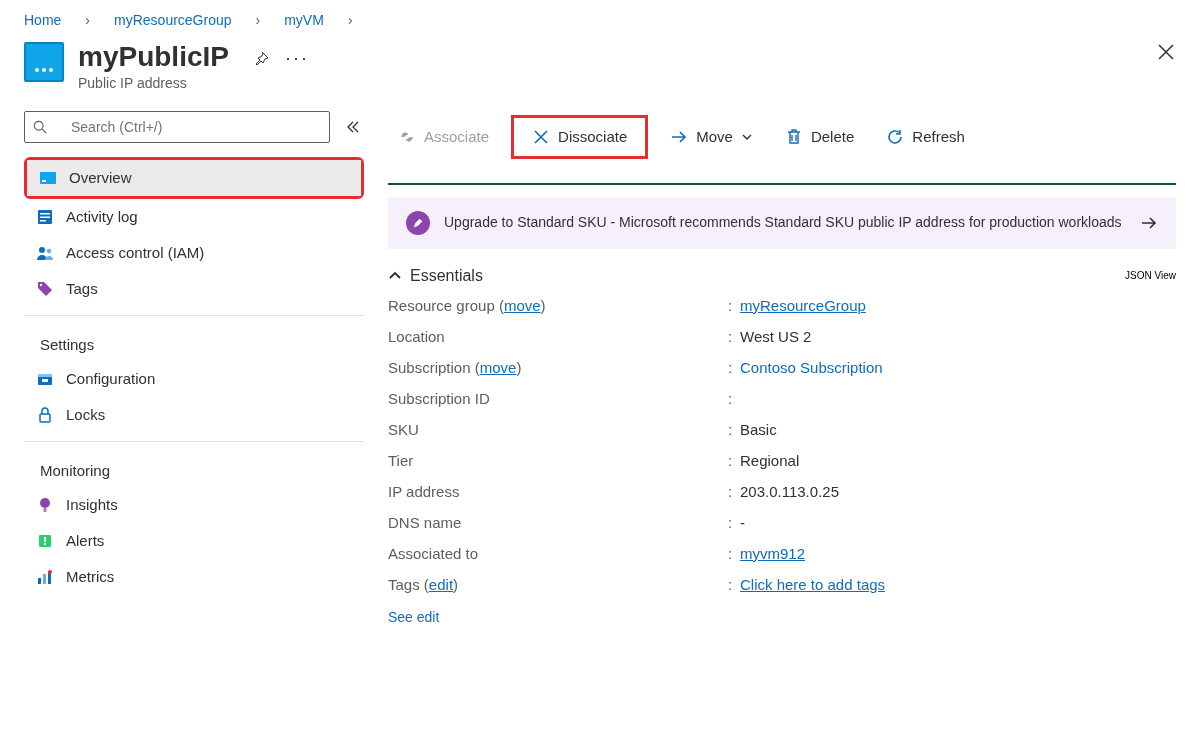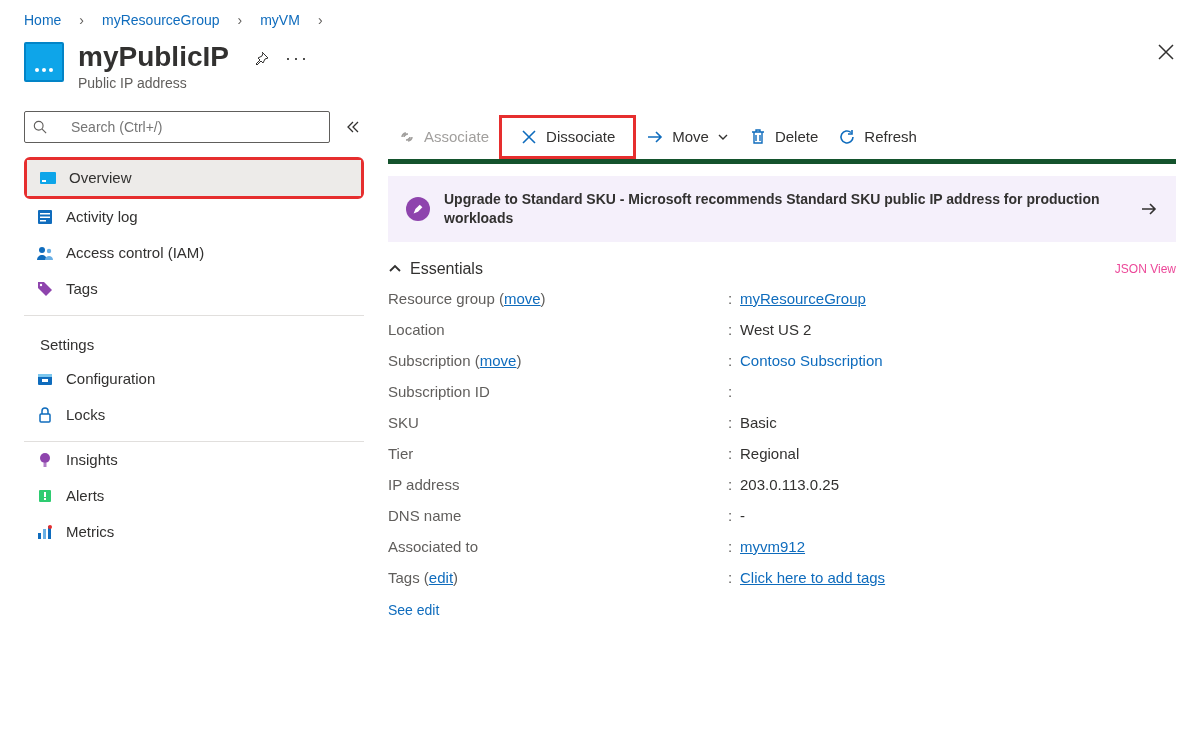--- a/index.html
+++ b/index.html
@@ -1,20 +1,20 @@
 <!DOCTYPE html>
 <html><head>
 <meta charset="utf-8">
 <style>
   * { box-sizing: border-box; margin: 0; padding: 0; font-family: "Segoe UI", Arial, sans-serif; }
   body { background: #fff; color: #323130; font-size: 14px; }
   .page { width: 1200px; height: 752px; padding: 12px 24px; position: relative; }
 
   
-  .breadcrumb { display: flex; align-items: center; gap: 18px; font-size: 14px; margin-bottom: 14px; }
+  .breadcrumb { display: flex; align-items: center; gap: 24px; font-size: 14px; margin-bottom: 14px; }
   .breadcrumb a { color: #0f6cbd; text-decoration: none; cursor: pointer; }
   .breadcrumb .sep { color: #605e5c; }
 
   
   .header-row { display: flex; align-items: flex-start; justify-content: space-between; margin-bottom: 20px; }
   .header-left { display: flex; align-items: flex-start; gap: 14px; }
   .res-icon { width: 40px; height: 40px; background: #0ea5e9; border: 2px solid #0284c7; border-radius: 2px; display:flex; align-items:flex-end; justify-content:center; padding-bottom:8px; }
   .res-icon-dots { display:flex; gap:3px; }
   .res-icon-dots span { width:4px; height:4px; background:#fff; border-radius:50%; }
   .header-text h1 { font-size: 28px; font-weight: 600; line-height: 1.1; }
@@ -39,37 +39,37 @@
   .red-box-sidebar { border:3px solid #e62e2e; border-radius:6px; }
 
   
   .nav-item { display:flex; align-items:center; gap:12px; padding:9px 12px; cursor:pointer; font-size:15px; }
   .nav-item.active { background:#edebe9; }
   .nav-item .ni-icon { width:18px; height:18px; display:flex; align-items:center; justify-content:center; flex:0 0 18px; }
   .nav-group-title { font-size:15px; font-weight:400; color:#323130; padding:20px 4px 8px 4px; border-bottom:none;margin-left:12px; }
   .nav-sep { border-top:1px solid #e1dfdd; margin-top:8px; }
 
   
-  .toolbar { display:flex; align-items:center; padding:4px 0 0 0; border-bottom:5px solid #14532d; }
+  .toolbar { display:flex; align-items:center; gap:12px; padding:4px 0 24px 0; border-bottom:2px solid #14532d; }
   .tb-btn { display:flex; align-items:center; gap:8px; padding:6px 10px; cursor:pointer; font-size:15px; color:#323130; }
   .tb-btn.disabled { color:#a19f9d; cursor:default; }
   .tb-btn .tb-icon { width:18px; height:18px; display:flex; align-items:center; justify-content:center; }
   .tb-btn.disabled .tb-icon svg path, .tb-btn.disabled .tb-icon svg line { stroke:#a19f9d; fill:#a19f9d; }
   .red-box-tb { border:3px solid #e62e2e; padding:4px 8px; }
 
   
-  .banner { background:#f5f0fb; display:flex; align-items:center; gap:14px; padding:14px 18px; margin-top:12px;font-weight:bold; }
+  .banner { background:#f5f0fb; display:flex; align-items:center; gap:14px; padding:14px 18px; margin-top:12px; }
   .banner-icon { width:24px; height:24px; border-radius:50%; background:#8e44ad; display:flex; align-items:center; justify-content:center; flex:0 0 24px; }
   .banner-text { flex:1; font-size:14px; color:#323130; line-height:1.35; }
   .banner-arrow { cursor:pointer; }
 
   
   .ess-header { display:flex; align-items:center; justify-content:space-between; margin-top:18px; margin-bottom:12px; }
   .ess-title { display:flex; align-items:center; gap:8px; font-weight:400; font-size:16px; cursor:pointer; }
-  .json-view { color:#ec4899; cursor:pointer; font-size:12px; }
+  .json-view { color:#000000; cursor:pointer; font-size:10px; }
   .ess-grid { display:grid; grid-template-columns: 340px 12px 1fr; row-gap:14px; font-size:15px; }
   .ess-label { color:#605e5c; }
   .ess-colon { color:#605e5c; }
   .ess-val { color:#323130; }
   .link { color:#0f6cbd; text-decoration:underline; cursor:pointer; }
   .linkplain { color:#0f6cbd; cursor:pointer; }
   .see-more { color:#0f6cbd; cursor:pointer; margin-top:16px; display:inline-block; }
 
   svg { display:block; }
 </style>
@@ -195,20 +195,21 @@
         <span class="ni-icon">
           <svg viewBox="0 0 18 18" width="18" height="18">
               <rect x="4" y="8" width="10" height="8" rx="1" fill="none" stroke="#0f6cbd" stroke-width="1.5"></rect>
               <path d="M6 8V5a3 3 0 016 0v3" fill="none" stroke="#0f6cbd" stroke-width="1.5"></path>
             </svg>
         </span>
         <span>Locks</span>
       </div>
 
       <div class="nav-sep"></div>
+      <div class="nav-group-title">Monitoring</div>
       <div class="nav-item">
         <span class="ni-icon">
           <svg viewBox="0 0 18 18" width="18" height="18">
               <circle cx="9" cy="7" r="5" fill="#8e44ad"></circle>
               <rect x="7.5" y="12" width="3" height="4" fill="#b07cc6"></rect>
             </svg>
         </span>
         <span>Insights</span>
       </div>
       <div class="nav-item">

